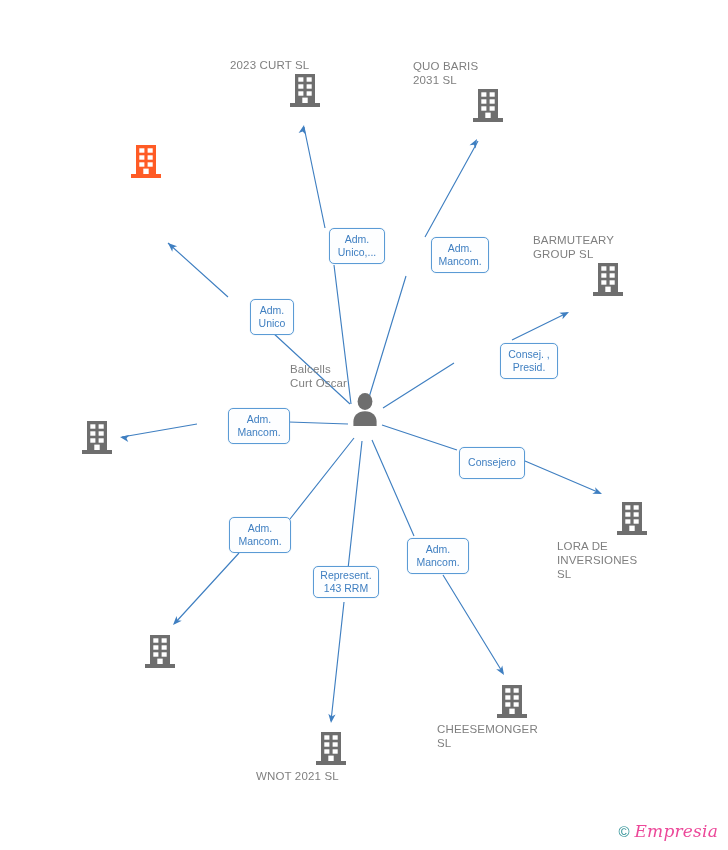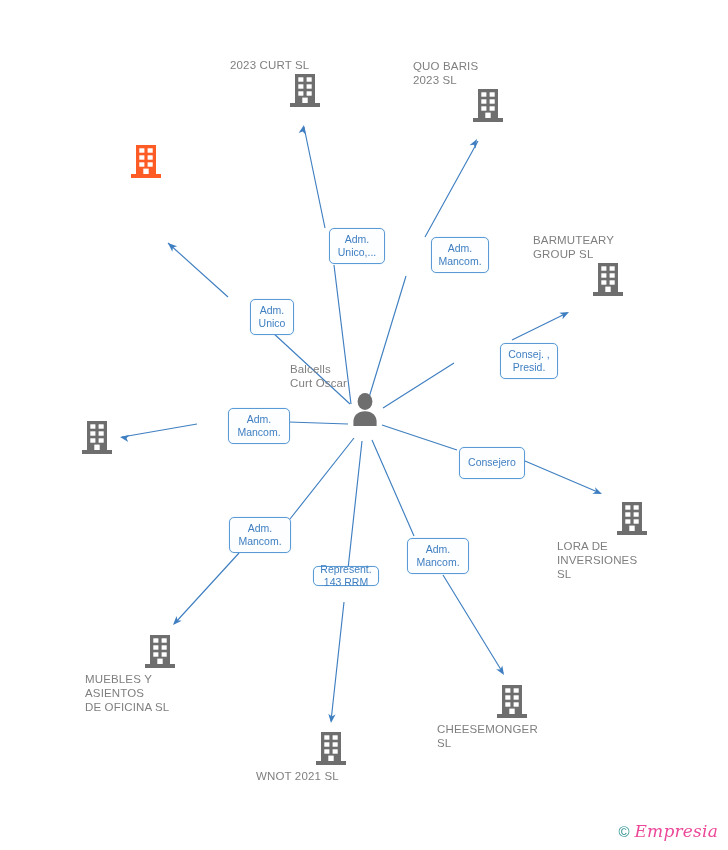--- a/index.html
+++ b/index.html
@@ -149,21 +149,21 @@
     <rect x="10.3" y="11.3" width="5.1" height="4.4" fill="#fff"></rect>
     <rect x="18.6" y="11.3" width="5.1" height="4.4" fill="#fff"></rect>
     <rect x="10.3" y="18.3" width="5.1" height="4.4" fill="#fff"></rect>
     <rect x="18.6" y="18.3" width="5.1" height="4.4" fill="#fff"></rect>
     <rect x="14.3" y="24.6" width="5.4" height="5.4" fill="#fff"></rect>
     <rect x="2" y="30" width="30" height="4" fill="#6e6e6e"></rect>
   </svg>
       </div>
       <div class="node" style="left: 488px; top: 59px;">
         <div class="node-label">QUO BARIS
-2023  SL</div>
+2031  SL</div>
         <svg class="node-icon" viewBox="0 0 34 36" xmlns="http://www.w3.org/2000/svg">
     <rect x="7" y="1" width="20" height="29" fill="#6e6e6e"></rect>
     <rect x="10.3" y="4.3" width="5.1" height="4.4" fill="#fff"></rect>
     <rect x="18.6" y="4.3" width="5.1" height="4.4" fill="#fff"></rect>
     <rect x="10.3" y="11.3" width="5.1" height="4.4" fill="#fff"></rect>
     <rect x="18.6" y="11.3" width="5.1" height="4.4" fill="#fff"></rect>
     <rect x="10.3" y="18.3" width="5.1" height="4.4" fill="#fff"></rect>
     <rect x="18.6" y="18.3" width="5.1" height="4.4" fill="#fff"></rect>
     <rect x="14.3" y="24.6" width="5.4" height="5.4" fill="#fff"></rect>
     <rect x="2" y="30" width="30" height="4" fill="#6e6e6e"></rect>
@@ -218,23 +218,20 @@
     <rect x="7" y="1" width="20" height="29" fill="#6e6e6e"></rect>
     <rect x="10.3" y="4.3" width="5.1" height="4.4" fill="#fff"></rect>
     <rect x="18.6" y="4.3" width="5.1" height="4.4" fill="#fff"></rect>
     <rect x="10.3" y="11.3" width="5.1" height="4.4" fill="#fff"></rect>
     <rect x="18.6" y="11.3" width="5.1" height="4.4" fill="#fff"></rect>
     <rect x="10.3" y="18.3" width="5.1" height="4.4" fill="#fff"></rect>
     <rect x="18.6" y="18.3" width="5.1" height="4.4" fill="#fff"></rect>
     <rect x="14.3" y="24.6" width="5.4" height="5.4" fill="#fff"></rect>
     <rect x="2" y="30" width="30" height="4" fill="#6e6e6e"></rect>
   </svg>
-        <div class="node-label">MUEBLES Y
-ASIENTOS
-DE OFICINA SL</div>
       </div>
       <div class="node label-below" style="left: 331px; top: 730px;">
         <svg class="node-icon" viewBox="0 0 34 36" xmlns="http://www.w3.org/2000/svg">
     <rect x="7" y="1" width="20" height="29" fill="#6e6e6e"></rect>
     <rect x="10.3" y="4.3" width="5.1" height="4.4" fill="#fff"></rect>
     <rect x="18.6" y="4.3" width="5.1" height="4.4" fill="#fff"></rect>
     <rect x="10.3" y="11.3" width="5.1" height="4.4" fill="#fff"></rect>
     <rect x="18.6" y="11.3" width="5.1" height="4.4" fill="#fff"></rect>
     <rect x="10.3" y="18.3" width="5.1" height="4.4" fill="#fff"></rect>
     <rect x="18.6" y="18.3" width="5.1" height="4.4" fill="#fff"></rect>
@@ -274,21 +271,21 @@
 Unico,...</div>
       <div class="edge-label" style="left: 431px; top: 237px; width: 58px; height: 36px; display: flex; align-items: center; justify-content: center;">Adm.
 Mancom.</div>
       <div class="edge-label" style="left: 500px; top: 343px; width: 58px; height: 36px; display: flex; align-items: center; justify-content: center;">Consej. ,
 Presid.</div>
       <div class="edge-label" style="left: 228px; top: 408px; width: 62px; height: 36px; display: flex; align-items: center; justify-content: center;">Adm.
 Mancom.</div>
       <div class="edge-label" style="left: 459px; top: 447px; width: 66px; height: 32px; display: flex; align-items: center; justify-content: center;">Consejero</div>
       <div class="edge-label" style="left: 229px; top: 517px; width: 62px; height: 36px; display: flex; align-items: center; justify-content: center;">Adm.
 Mancom.</div>
-      <div class="edge-label" style="left: 313px; top: 566px; width: 66px; height: 20px; display: flex; align-items: center; justify-content: center;">Represent.
+      <div class="edge-label" style="left: 313px; top: 566px; width: 66px; height: 32px; display: flex; align-items: center; justify-content: center;">Represent.
 143 RRM</div>
       <div class="edge-label" style="left: 407px; top: 538px; width: 62px; height: 36px; display: flex; align-items: center; justify-content: center;">Adm.
 Mancom.</div>
     </div>
 
   <div class="watermark">
     <span class="copy">©</span>
     <span class="brand">Empresia</span>
   </div>
 </div>

